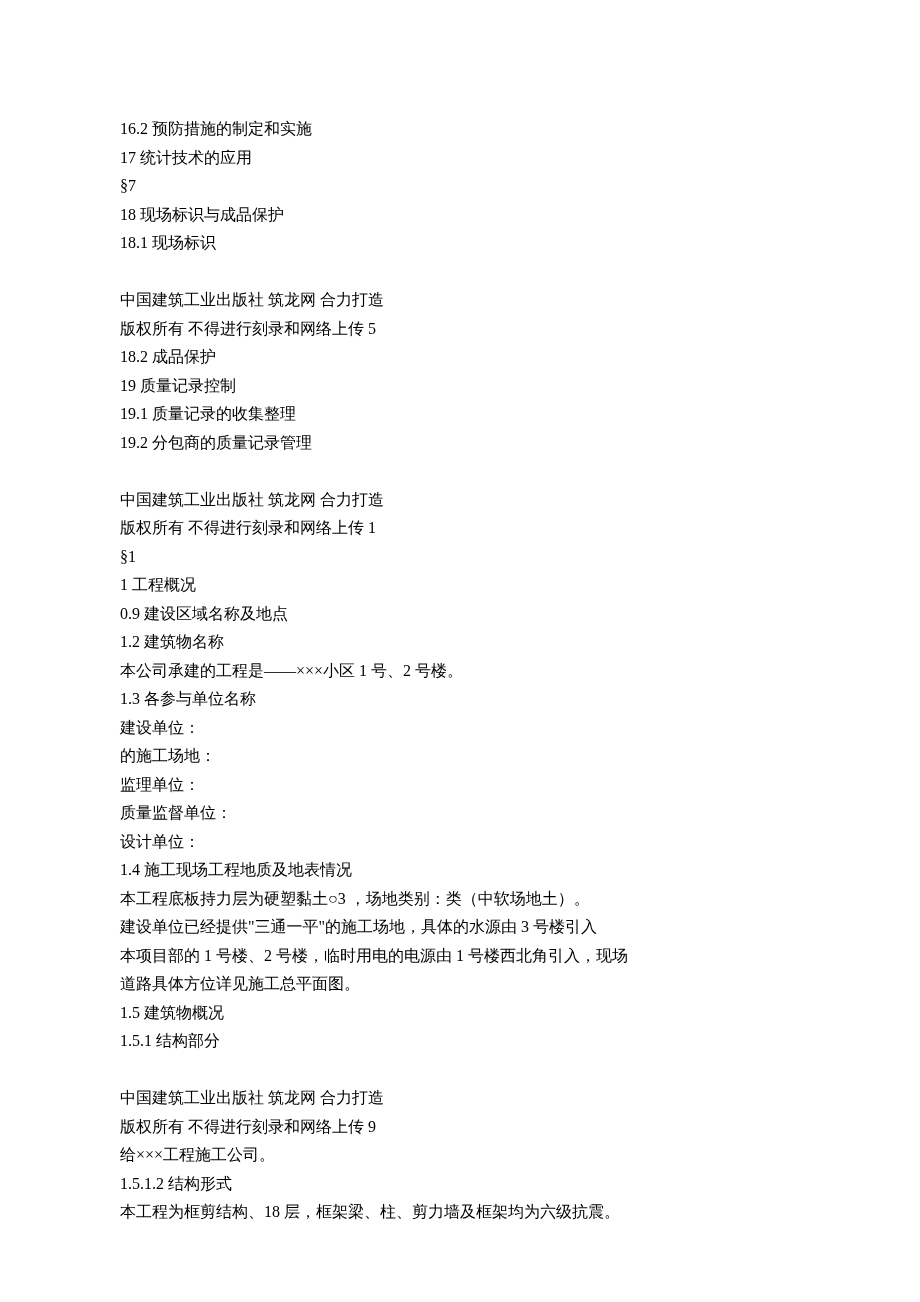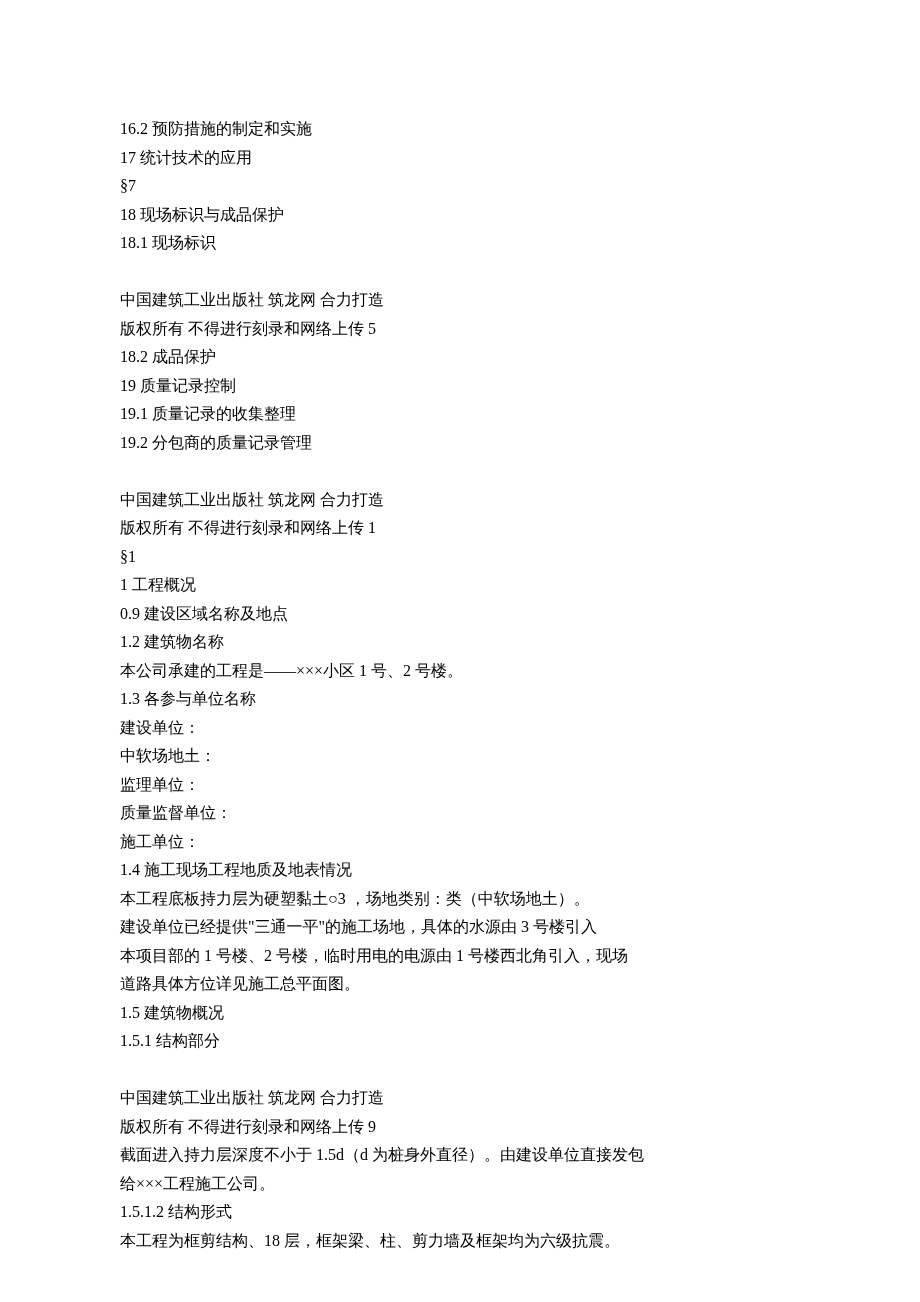--- a/index.html
+++ b/index.html
@@ -41,31 +41,30 @@
     <div class="blank"></div>
     <div class="line">中国建筑工业出版社 筑龙网 合力打造</div>
     <div class="line">版权所有 不得进行刻录和网络上传 1</div>
     <div class="line">§1</div>
     <div class="line">1 工程概况</div>
     <div class="line">0.9 建设区域名称及地点</div>
     <div class="line">1.2 建筑物名称</div>
     <div class="line">本公司承建的工程是——×××小区 1 号、2 号楼。</div>
     <div class="line">1.3 各参与单位名称</div>
     <div class="line">建设单位：</div>
-    <div class="line">中软场地土：</div>
+    <div class="line">的施工场地：</div>
     <div class="line">监理单位：</div>
     <div class="line">质量监督单位：</div>
-    <div class="line">施工单位：</div>
+    <div class="line">设计单位：</div>
     <div class="line">1.4 施工现场工程地质及地表情况</div>
     <div class="line">本工程底板持力层为硬塑黏土○3 ，场地类别：类（中软场地土）。</div>
     <div class="line">建设单位已经提供"三通一平"的施工场地，具体的水源由 3 号楼引入</div>
     <div class="line">本项目部的 1 号楼、2 号楼，临时用电的电源由 1 号楼西北角引入，现场</div>
     <div class="line">道路具体方位详见施工总平面图。</div>
     <div class="line">1.5 建筑物概况</div>
     <div class="line">1.5.1 结构部分</div>
     <div class="blank"></div>
     <div class="line">中国建筑工业出版社 筑龙网 合力打造</div>
     <div class="line">版权所有 不得进行刻录和网络上传 9</div>
-    <div class="line">截面进入持力层深度不小于 1.5d（d 为桩身外直径）。由建设单位直接发包</div>
     <div class="line">给×××工程施工公司。</div>
     <div class="line">1.5.1.2 结构形式</div>
     <div class="line">本工程为框剪结构、18 层，框架梁、柱、剪力墙及框架均为六级抗震。</div>
   </div>
 
 </body></html>

